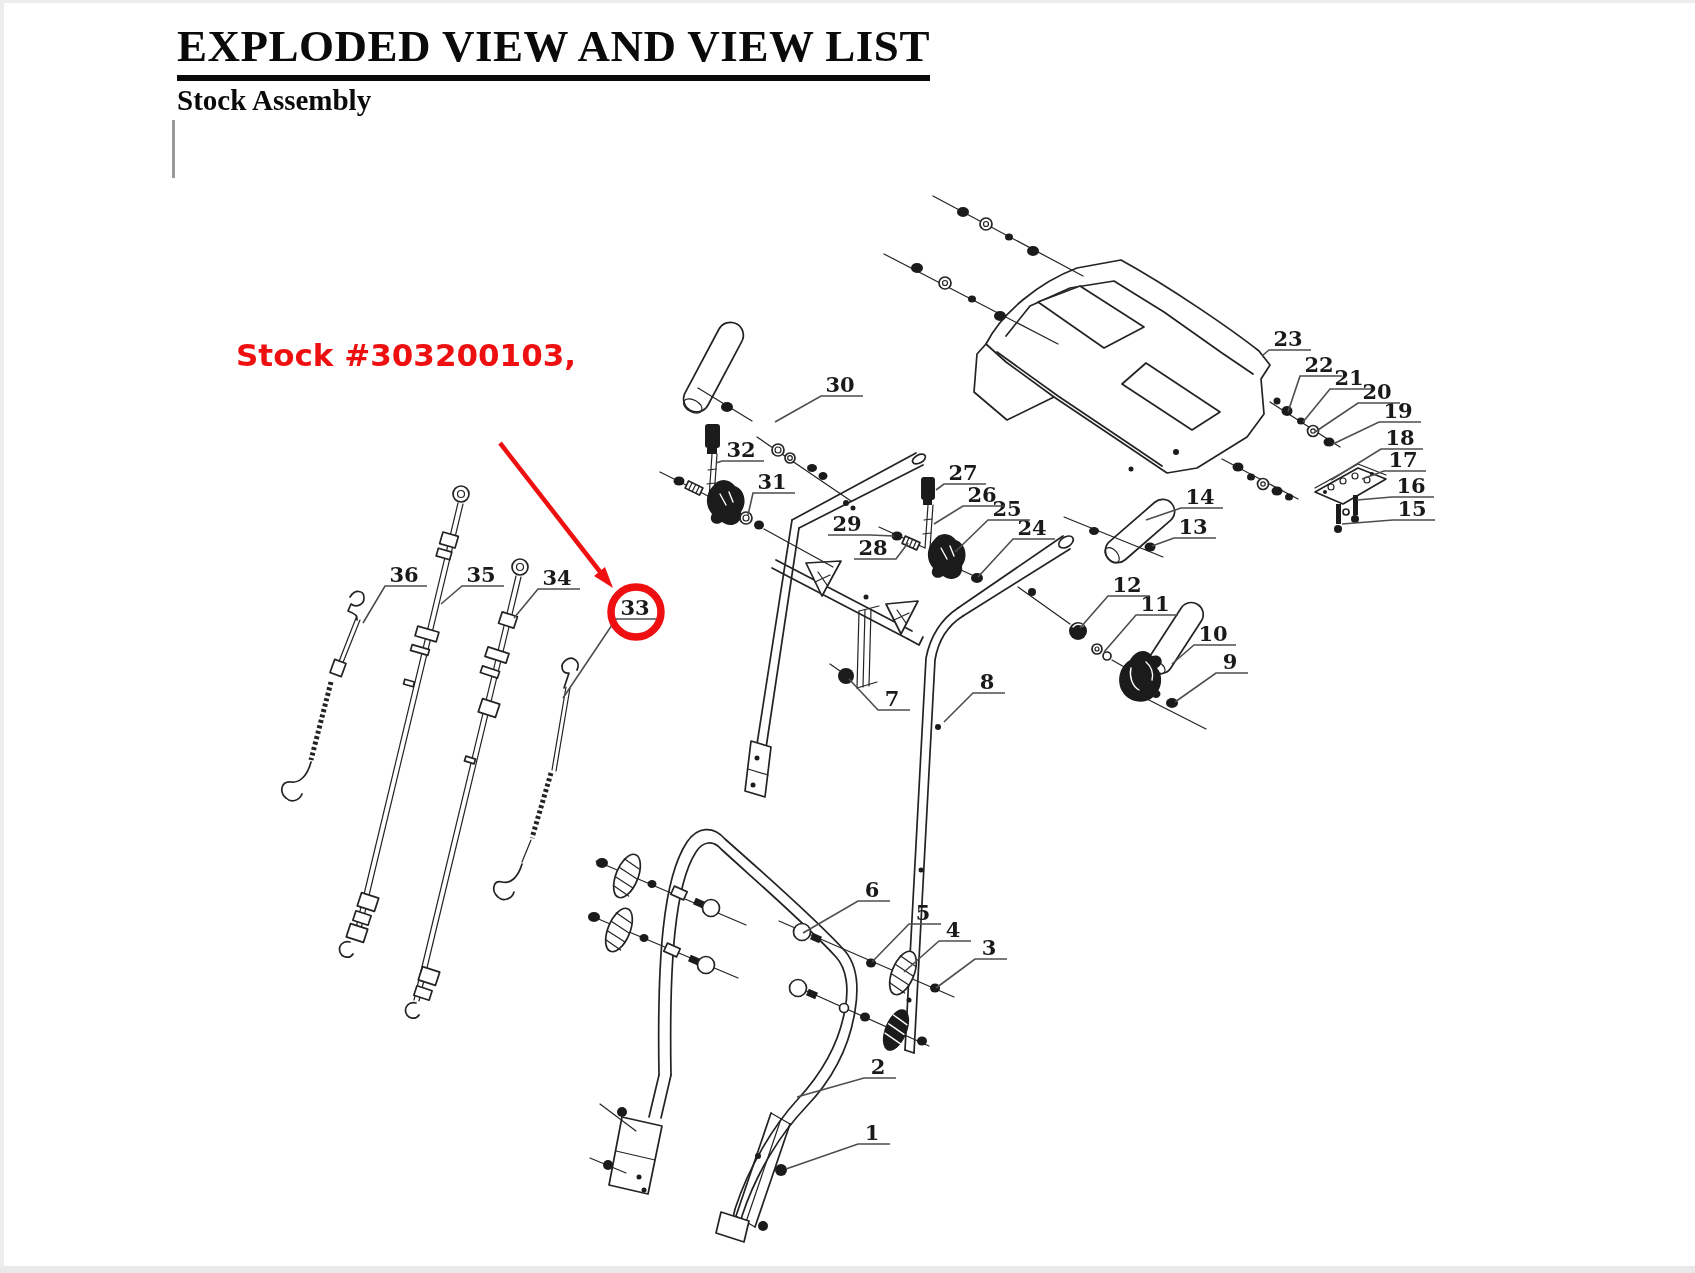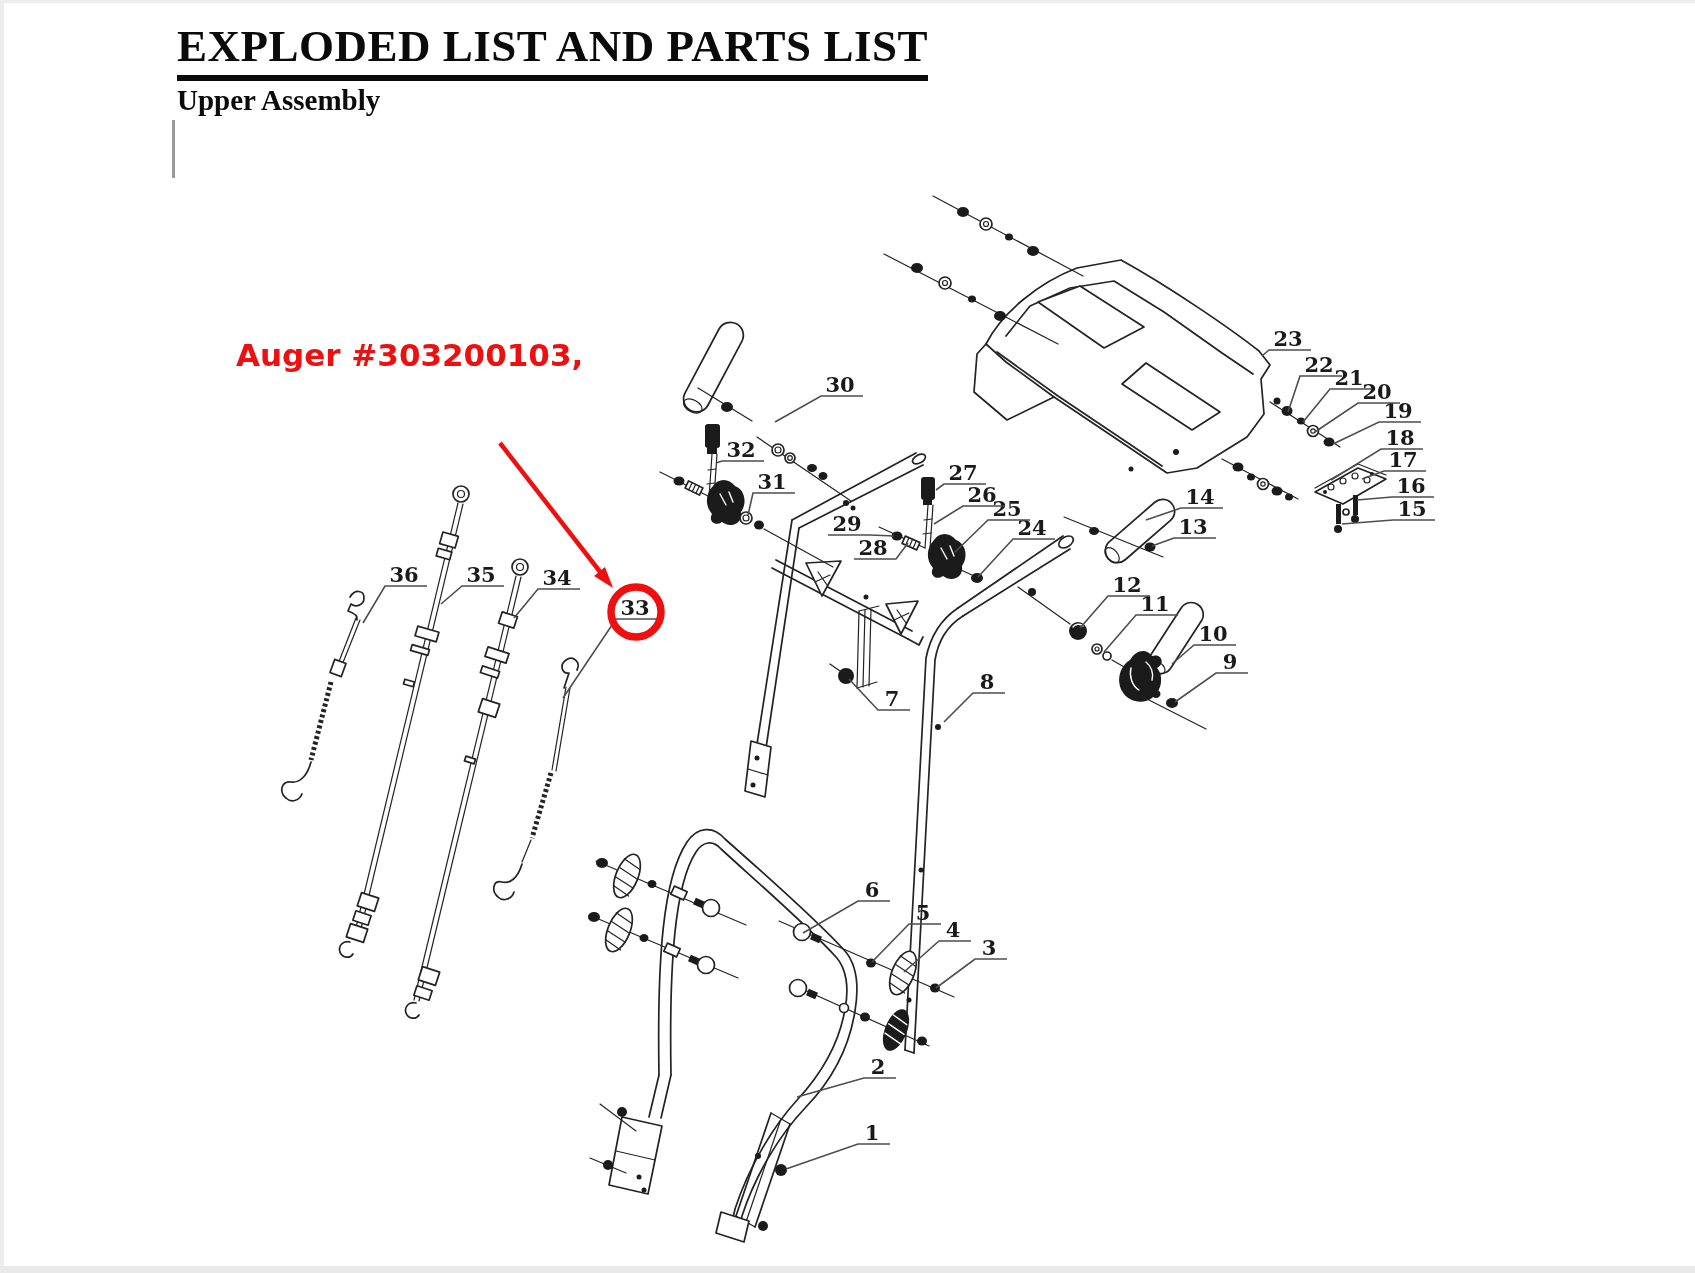--- a/index.html
+++ b/index.html
@@ -28,22 +28,22 @@
   .red-stroke{fill:none;stroke:#ee1010;}
 </style>
 </head>
 <body>
 
 <div class="edge" id="edge-top"></div>
 <div class="edge" id="edge-left"></div>
 <div class="edge" id="edge-bottom"></div>
 
 <div id="hdr">
-  <h1 id="page-title">EXPLODED LIST AND PARTS LIST</h1>
-  <div id="page-subtitle">Upper Assembly</div>
+  <h1 id="page-title">EXPLODED VIEW AND VIEW LIST</h1>
+  <div id="page-subtitle">Stock Assembly</div>
 </div>
 <div id="caret-mark"></div>
 
 <svg id="drawing" width="1695" height="1273" viewBox="0 0 1695 1273">
   <defs>
     <g id="wk-w">
       <ellipse class="wh" rx="11" ry="23"></ellipse>
       <path class="ln thin" d="M-9,-15 L9,-11 M-10,-5 L10,-1 M-10,5 L10,9 M-9,14 L9,18"></path>
     </g>
     <g id="wk-b">
@@ -534,14 +534,14 @@
     </g>
 
   <g>
     <line class="red-stroke" x1="500" y1="443" x2="601" y2="573" style="stroke-width: 4.5; stroke: rgb(238, 16, 16);"></line>
     <polygon points="613,588 605,567 594,576" style="fill:#ee1010"></polygon>
     <circle class="red-stroke" cx="636" cy="612" r="25" style="stroke-width: 7.5; stroke: rgb(238, 16, 16);"></circle>
   </g>
 </svg>
 
 <div id="note" style="color: rgb(238, 16, 16);">
-  <div>Auger #303200103,</div>
+  <div>Stock #303200103,</div>
 </div>
 
 </body></html>

